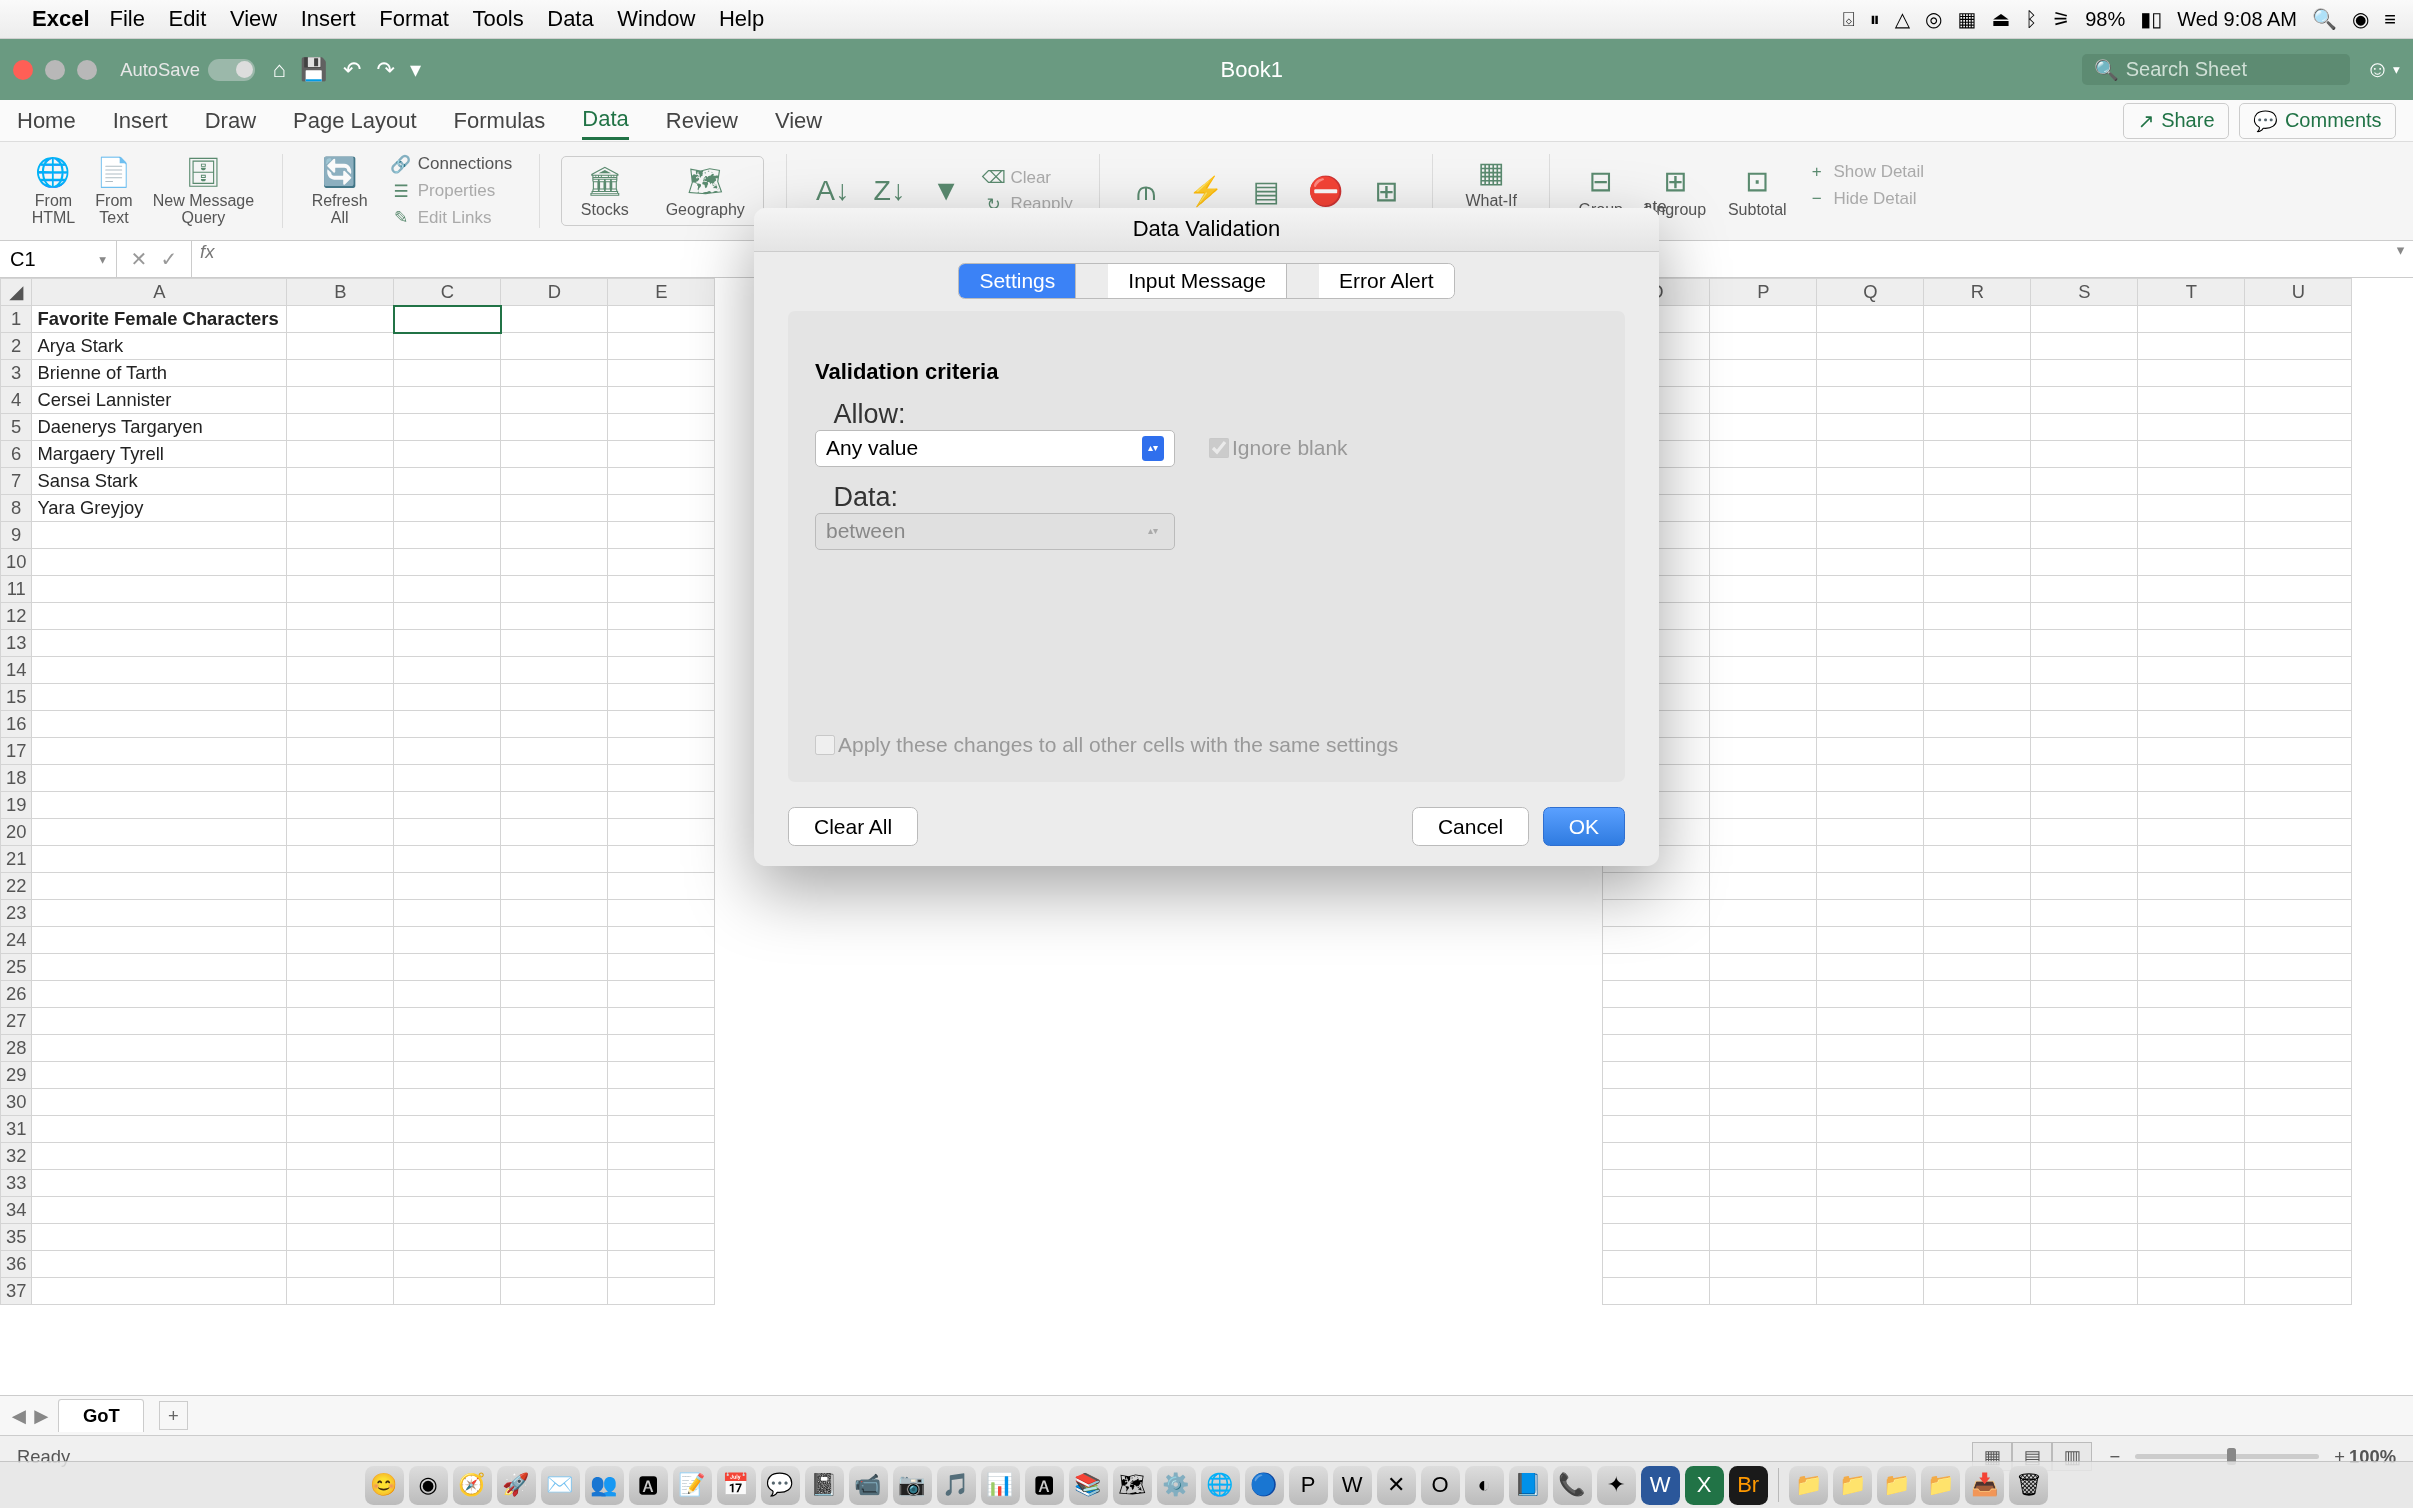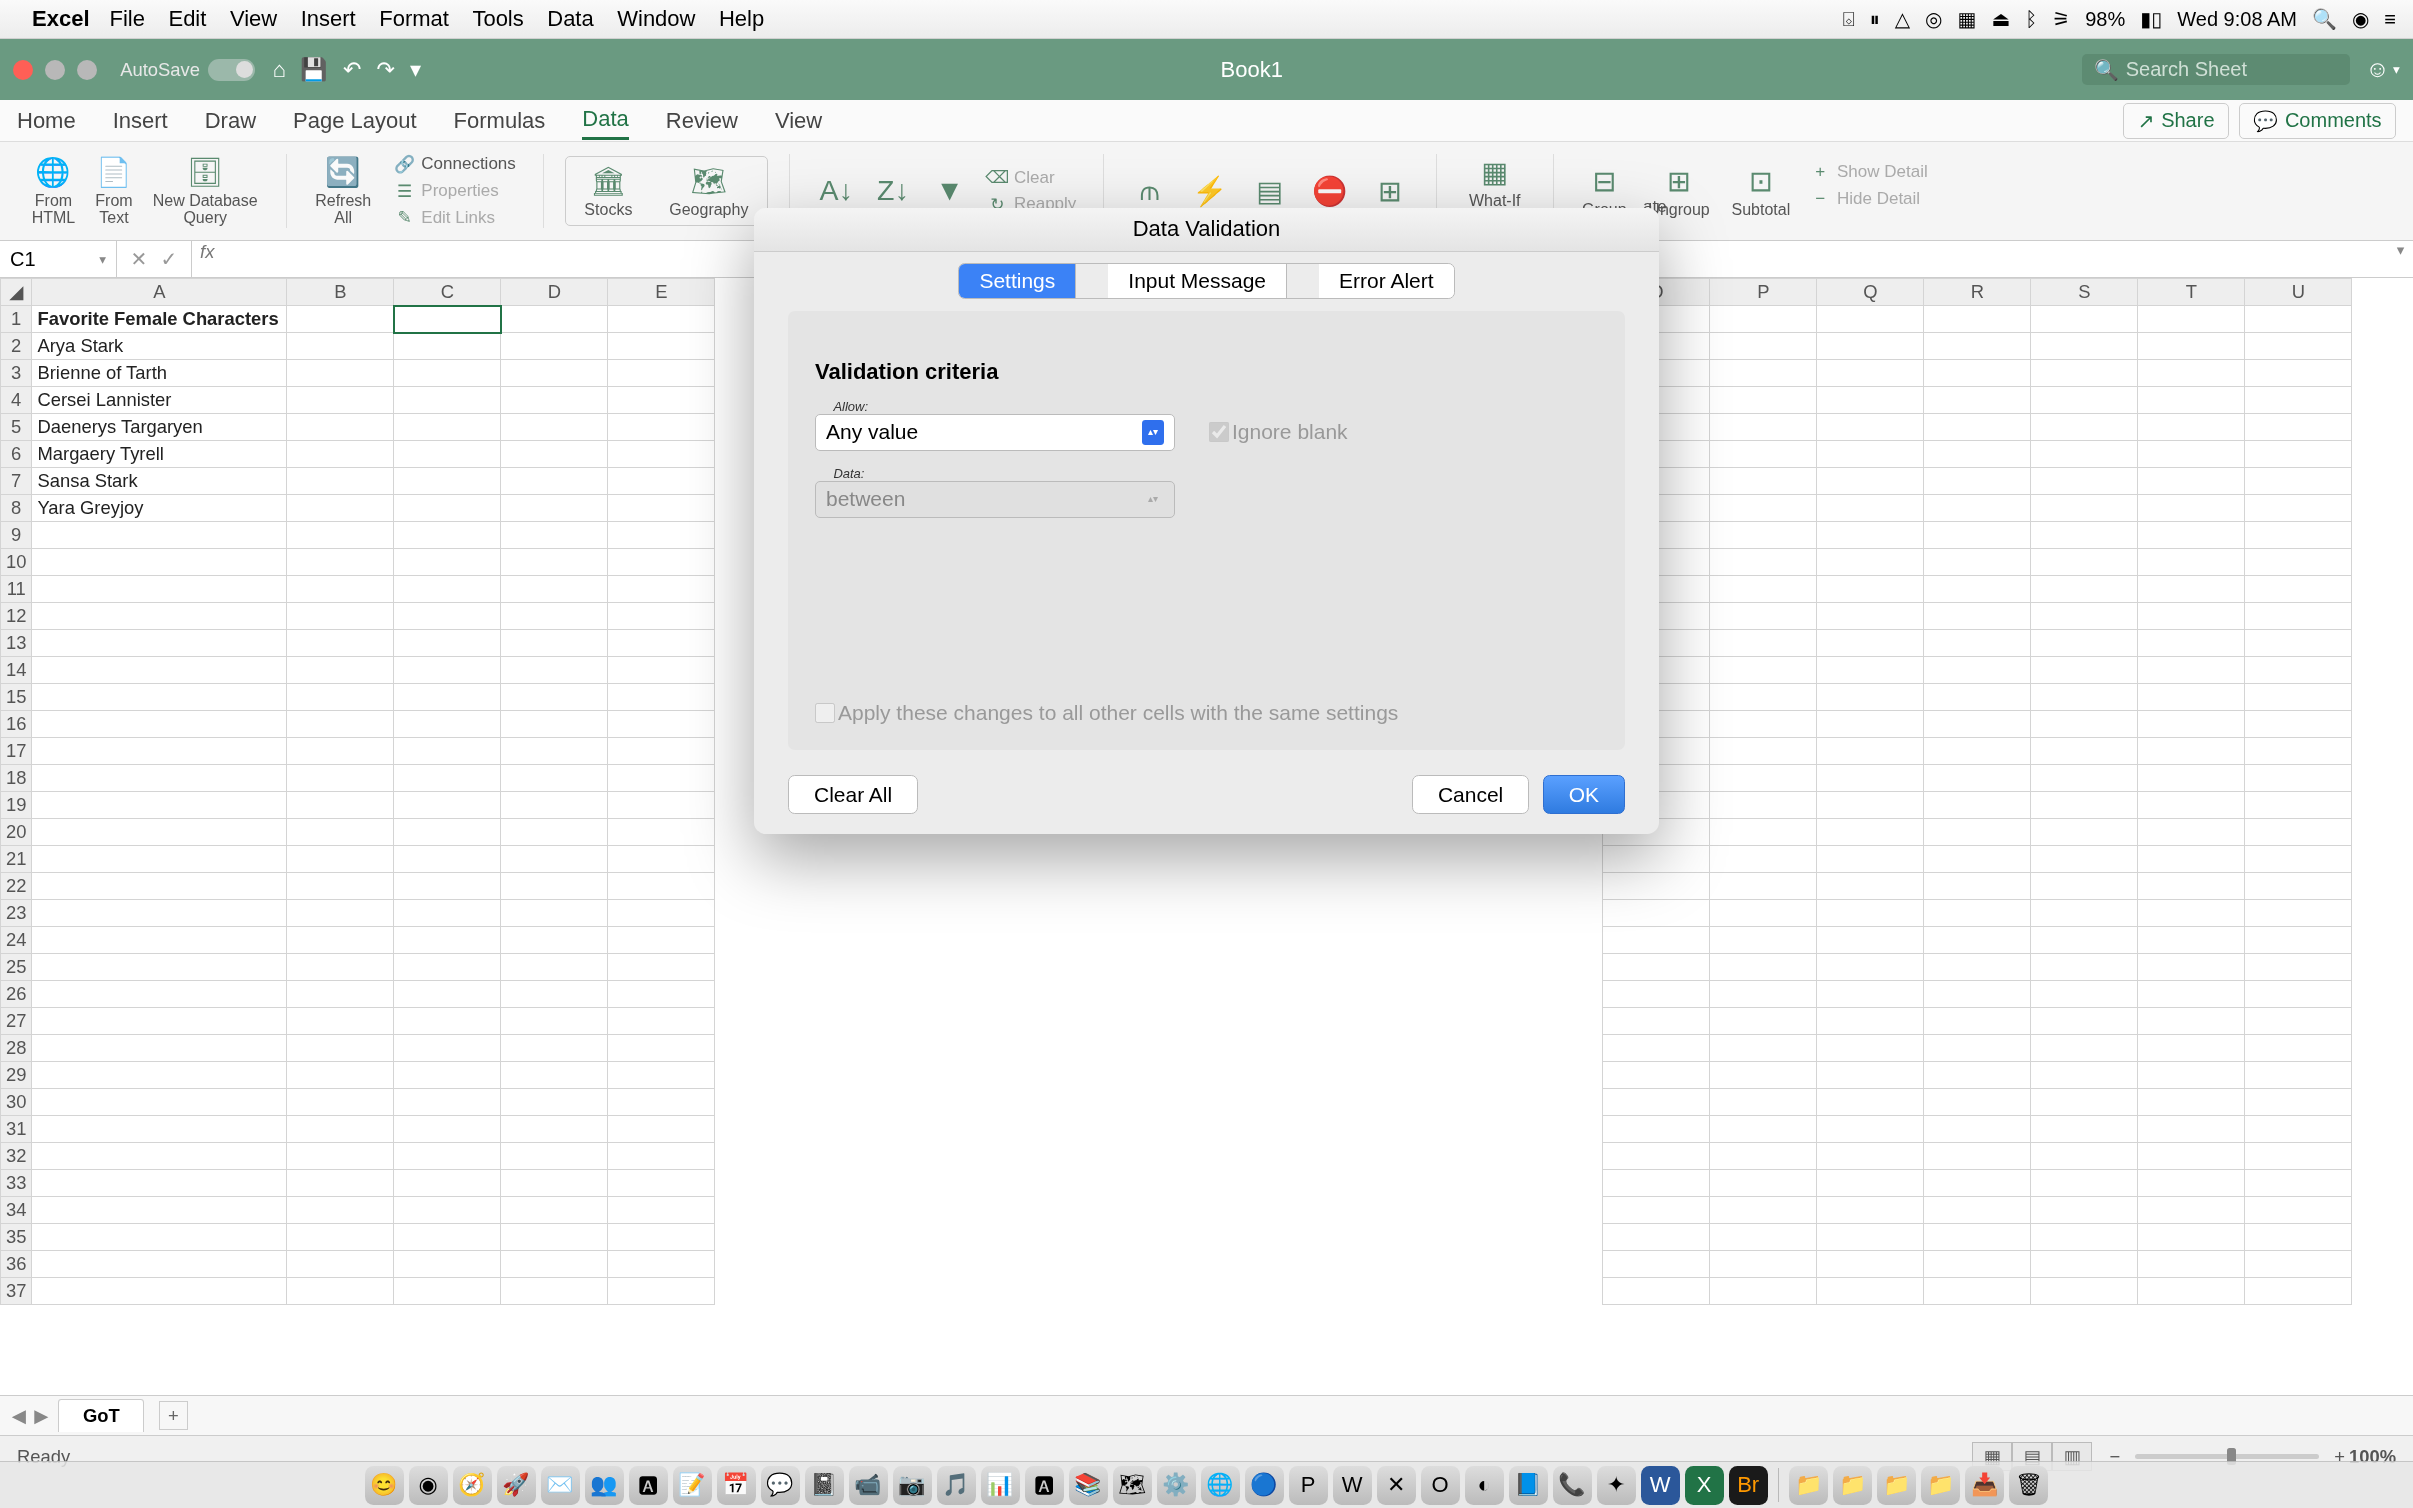--- a/index.html
+++ b/index.html
@@ -89,21 +89,21 @@
 .dialog-overlay { position: absolute; top: 208px; left: 754px; width: 905px; border-radius: 11.7px; background: #ececec; box-shadow: 0 25px 67px rgba(0,0,0,0.35); overflow:hidden; }
 .dialog-title { text-align:center; padding: 8.4px 0; font-size: 22px; background: linear-gradient(#f4f4f4,#e4e4e4); border-bottom:0.8px solid #ccc; }
 .dialog-tabs { display:flex; justify-content:center; padding: 11.7px 0; gap:0; }
 .seg { display:flex; border:0.8px solid #bbb; border-radius:6.7px; overflow:hidden;gap:32px; }
 .seg-btn { padding: 5px 20px; font-size: 21px; background:#fff; border-right:0.8px solid #bbb; }
 .seg-btn:last-child { border-right:none; }
 .seg-btn.active { background:#3b82f6; color:#fff; }
 .dialog-body { background:#e4e4e4; margin: 0 34px 17px 34px; border-radius:6.7px; padding: 20px 27px 25px 27px; }
 .section-title { font-size: 22px; font-weight:600; margin-bottom: 13.4px; margin-top: 28px; }
 .field-row { display:flex; align-items:center; gap: 34px; margin-bottom: 15px; }
-.field-label { font-size: 13px; color:#333; margin-left: 18.4px; font-style: italic; }
+.field-label { font-size: 27px; color:#333; margin-left: 18.4px; }
 .select { background:#fff; border:0.8px solid #bbb; border-radius:5px; padding: 5px 10px; width: 360px; display:flex; align-items:center; justify-content:space-between; font-size:21px; }
 .select.disabled { background:#e0e0e0; color:#888; }
 .select .arrows { background:#2f6fed; color:#fff; width:22px; height:25px; border-radius:3.4px; display:flex; flex-direction:column; align-items:center; justify-content:center; font-size:10px; line-height:0.8; }
 .select.disabled .arrows { background:transparent; color:#aaa; }
 .chk { display:flex; align-items:center; gap:3px; font-size:21px; color:#999; }
 .chk input { width:20px; height:20px; }
 .dialog-buttons { display:flex; padding: 8.4px 34px 20px 34px; align-items:center; }
 .btn { padding: 6.7px 25px; border:0.8px solid #bbb; border-radius:6.7px; background:#fff; font-size:21px;text-align:right; }
 .btn.primary { background: linear-gradient(#5aa0ff,#2f7be0); color:#fff; border-color:#2f6fd0; }
 .dialog-buttons .spacer { flex:1; }
@@ -199,21 +199,21 @@
           <div class="lbl" style="white-space:pre-line;">From
 HTML</div>
         </div>
       <div class="ribbon-bigbtn">
           <div class="ico">📄</div>
           <div class="lbl" style="white-space:pre-line;">From
 Text</div>
         </div>
       <div class="ribbon-bigbtn">
           <div class="ico">🗄</div>
-          <div class="lbl" style="white-space:pre-line;">New Database
+          <div class="lbl" style="white-space:pre-line;">New Message
 Query</div>
         </div>
     </div>
   </div>
   <div class="ribbon-sep"></div>
   <div class="ribbon-group">
     <div style="display:flex; gap:11.7px; align-items:center;">
       <div class="ribbon-bigbtn">
           <div class="ico">🔄</div>
           <div class="lbl" style="white-space:pre-line;">Refresh

